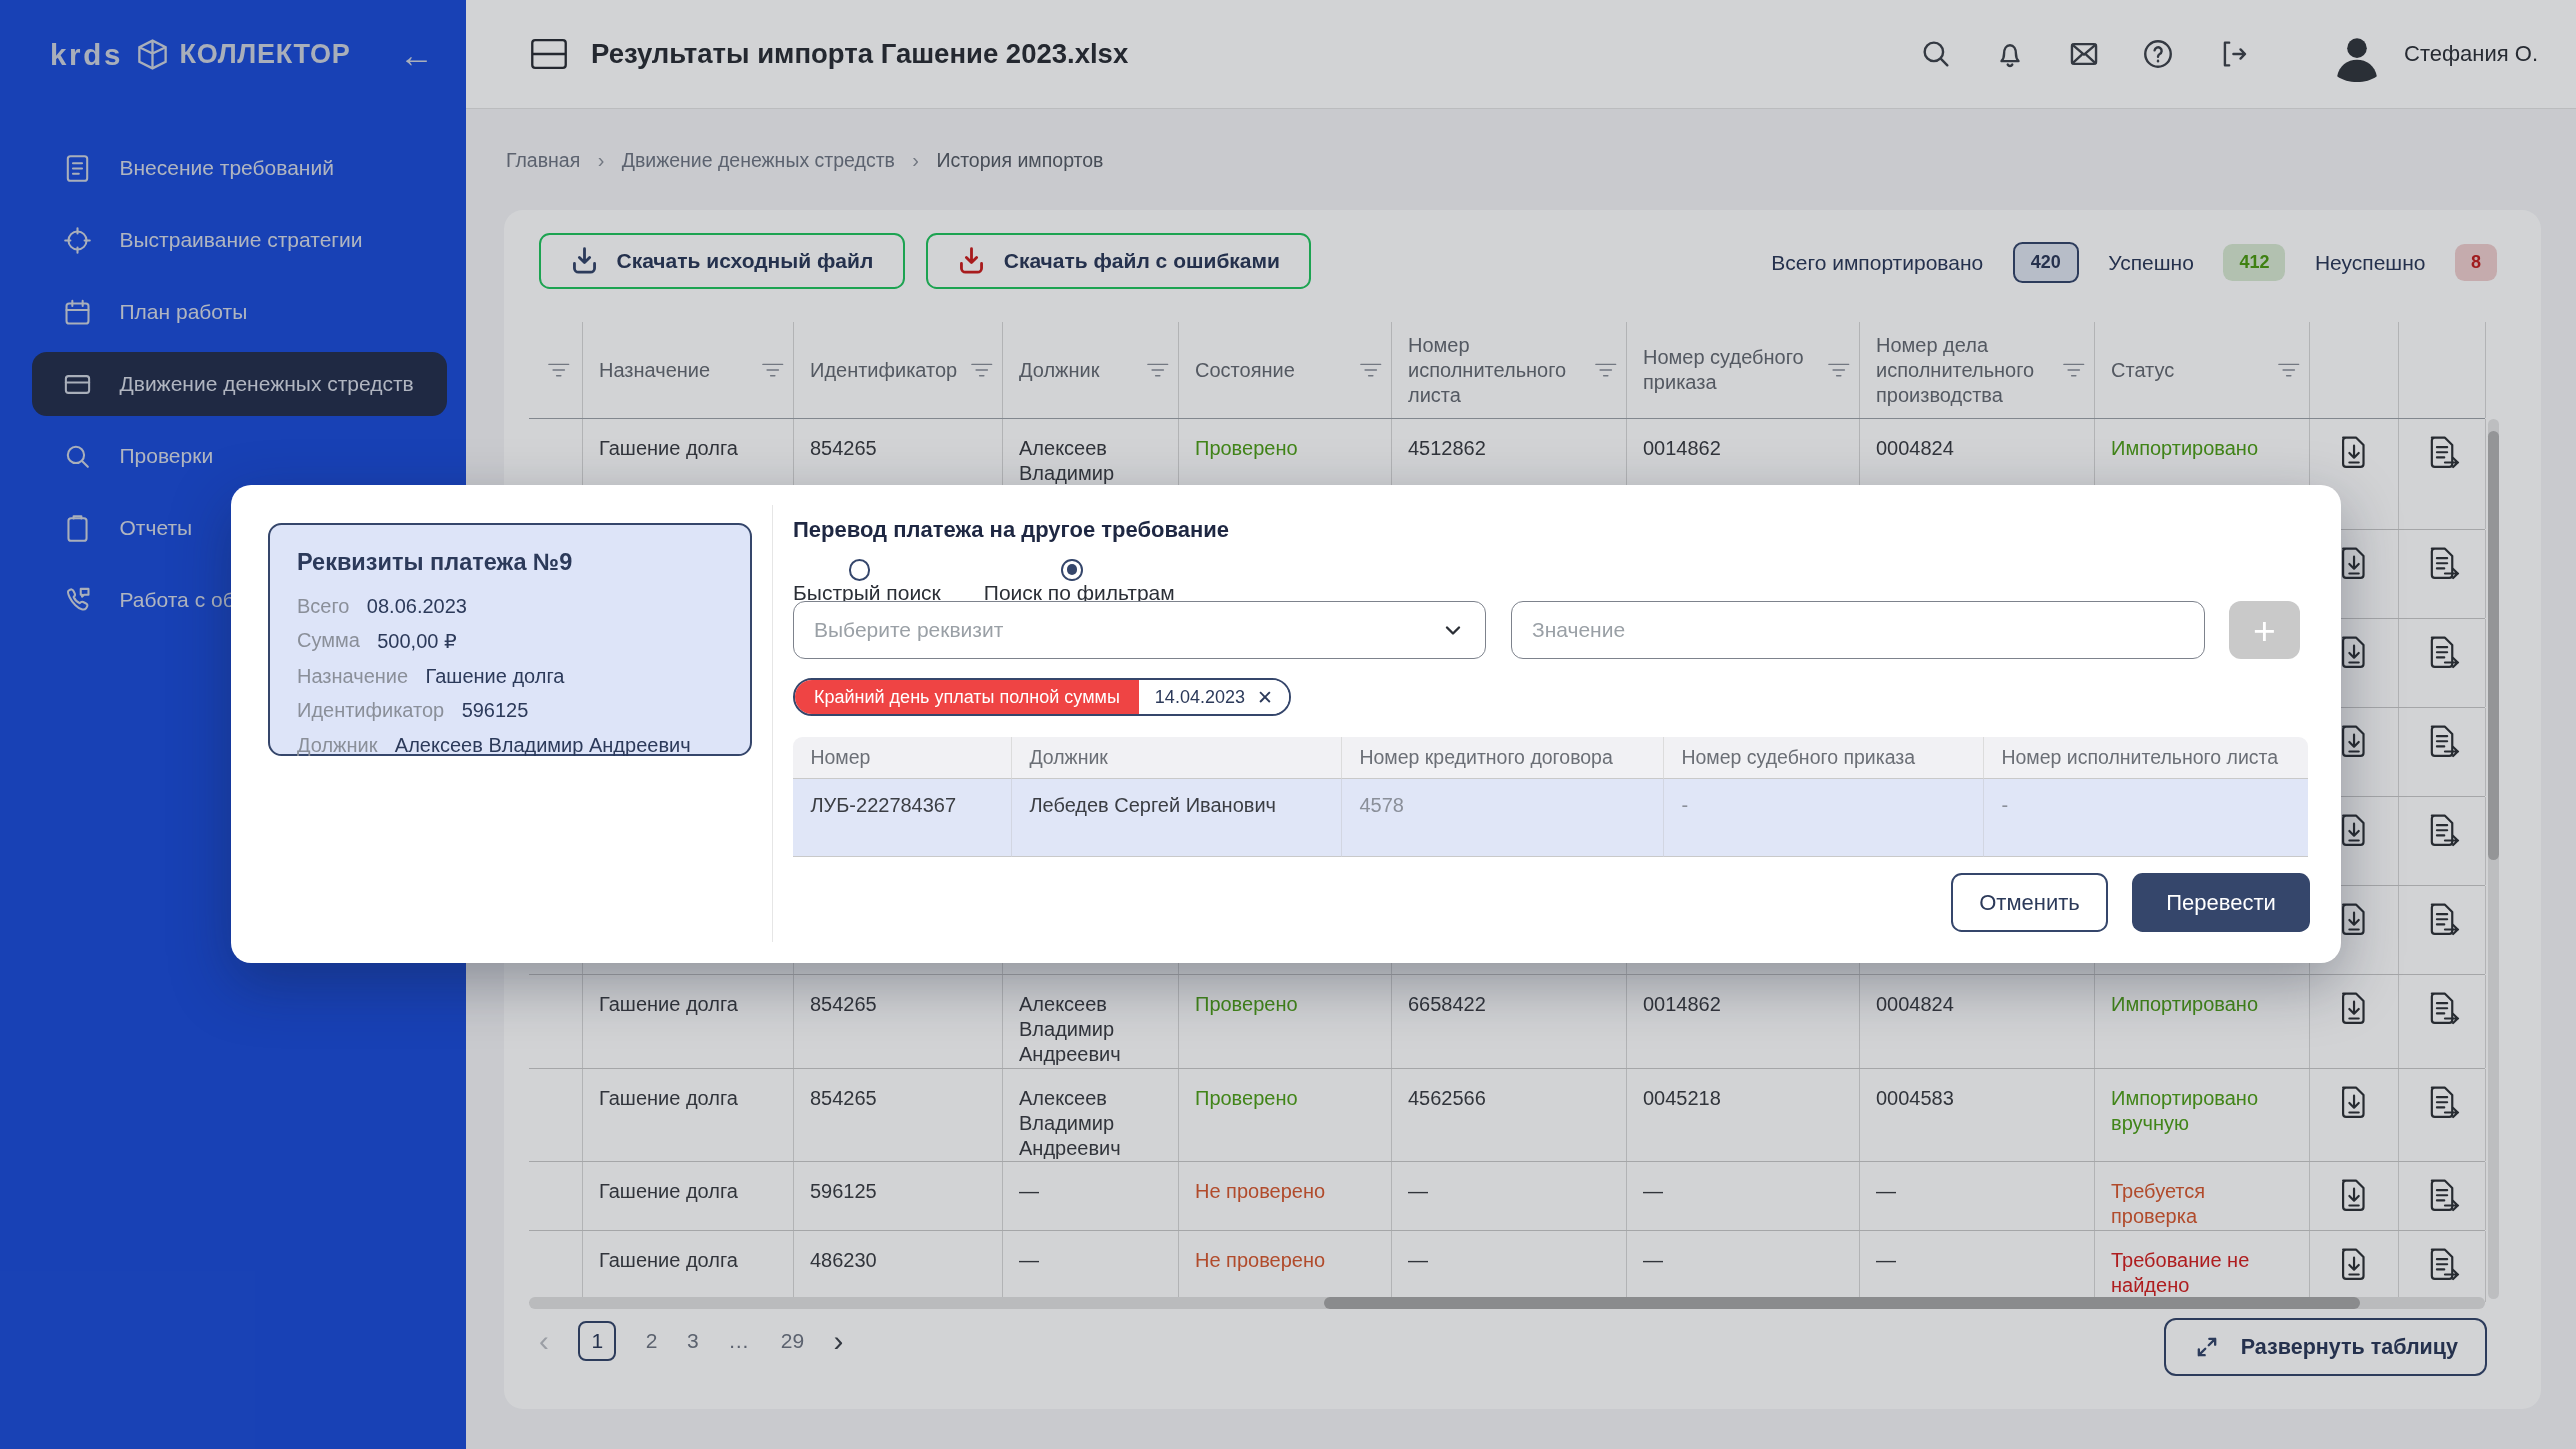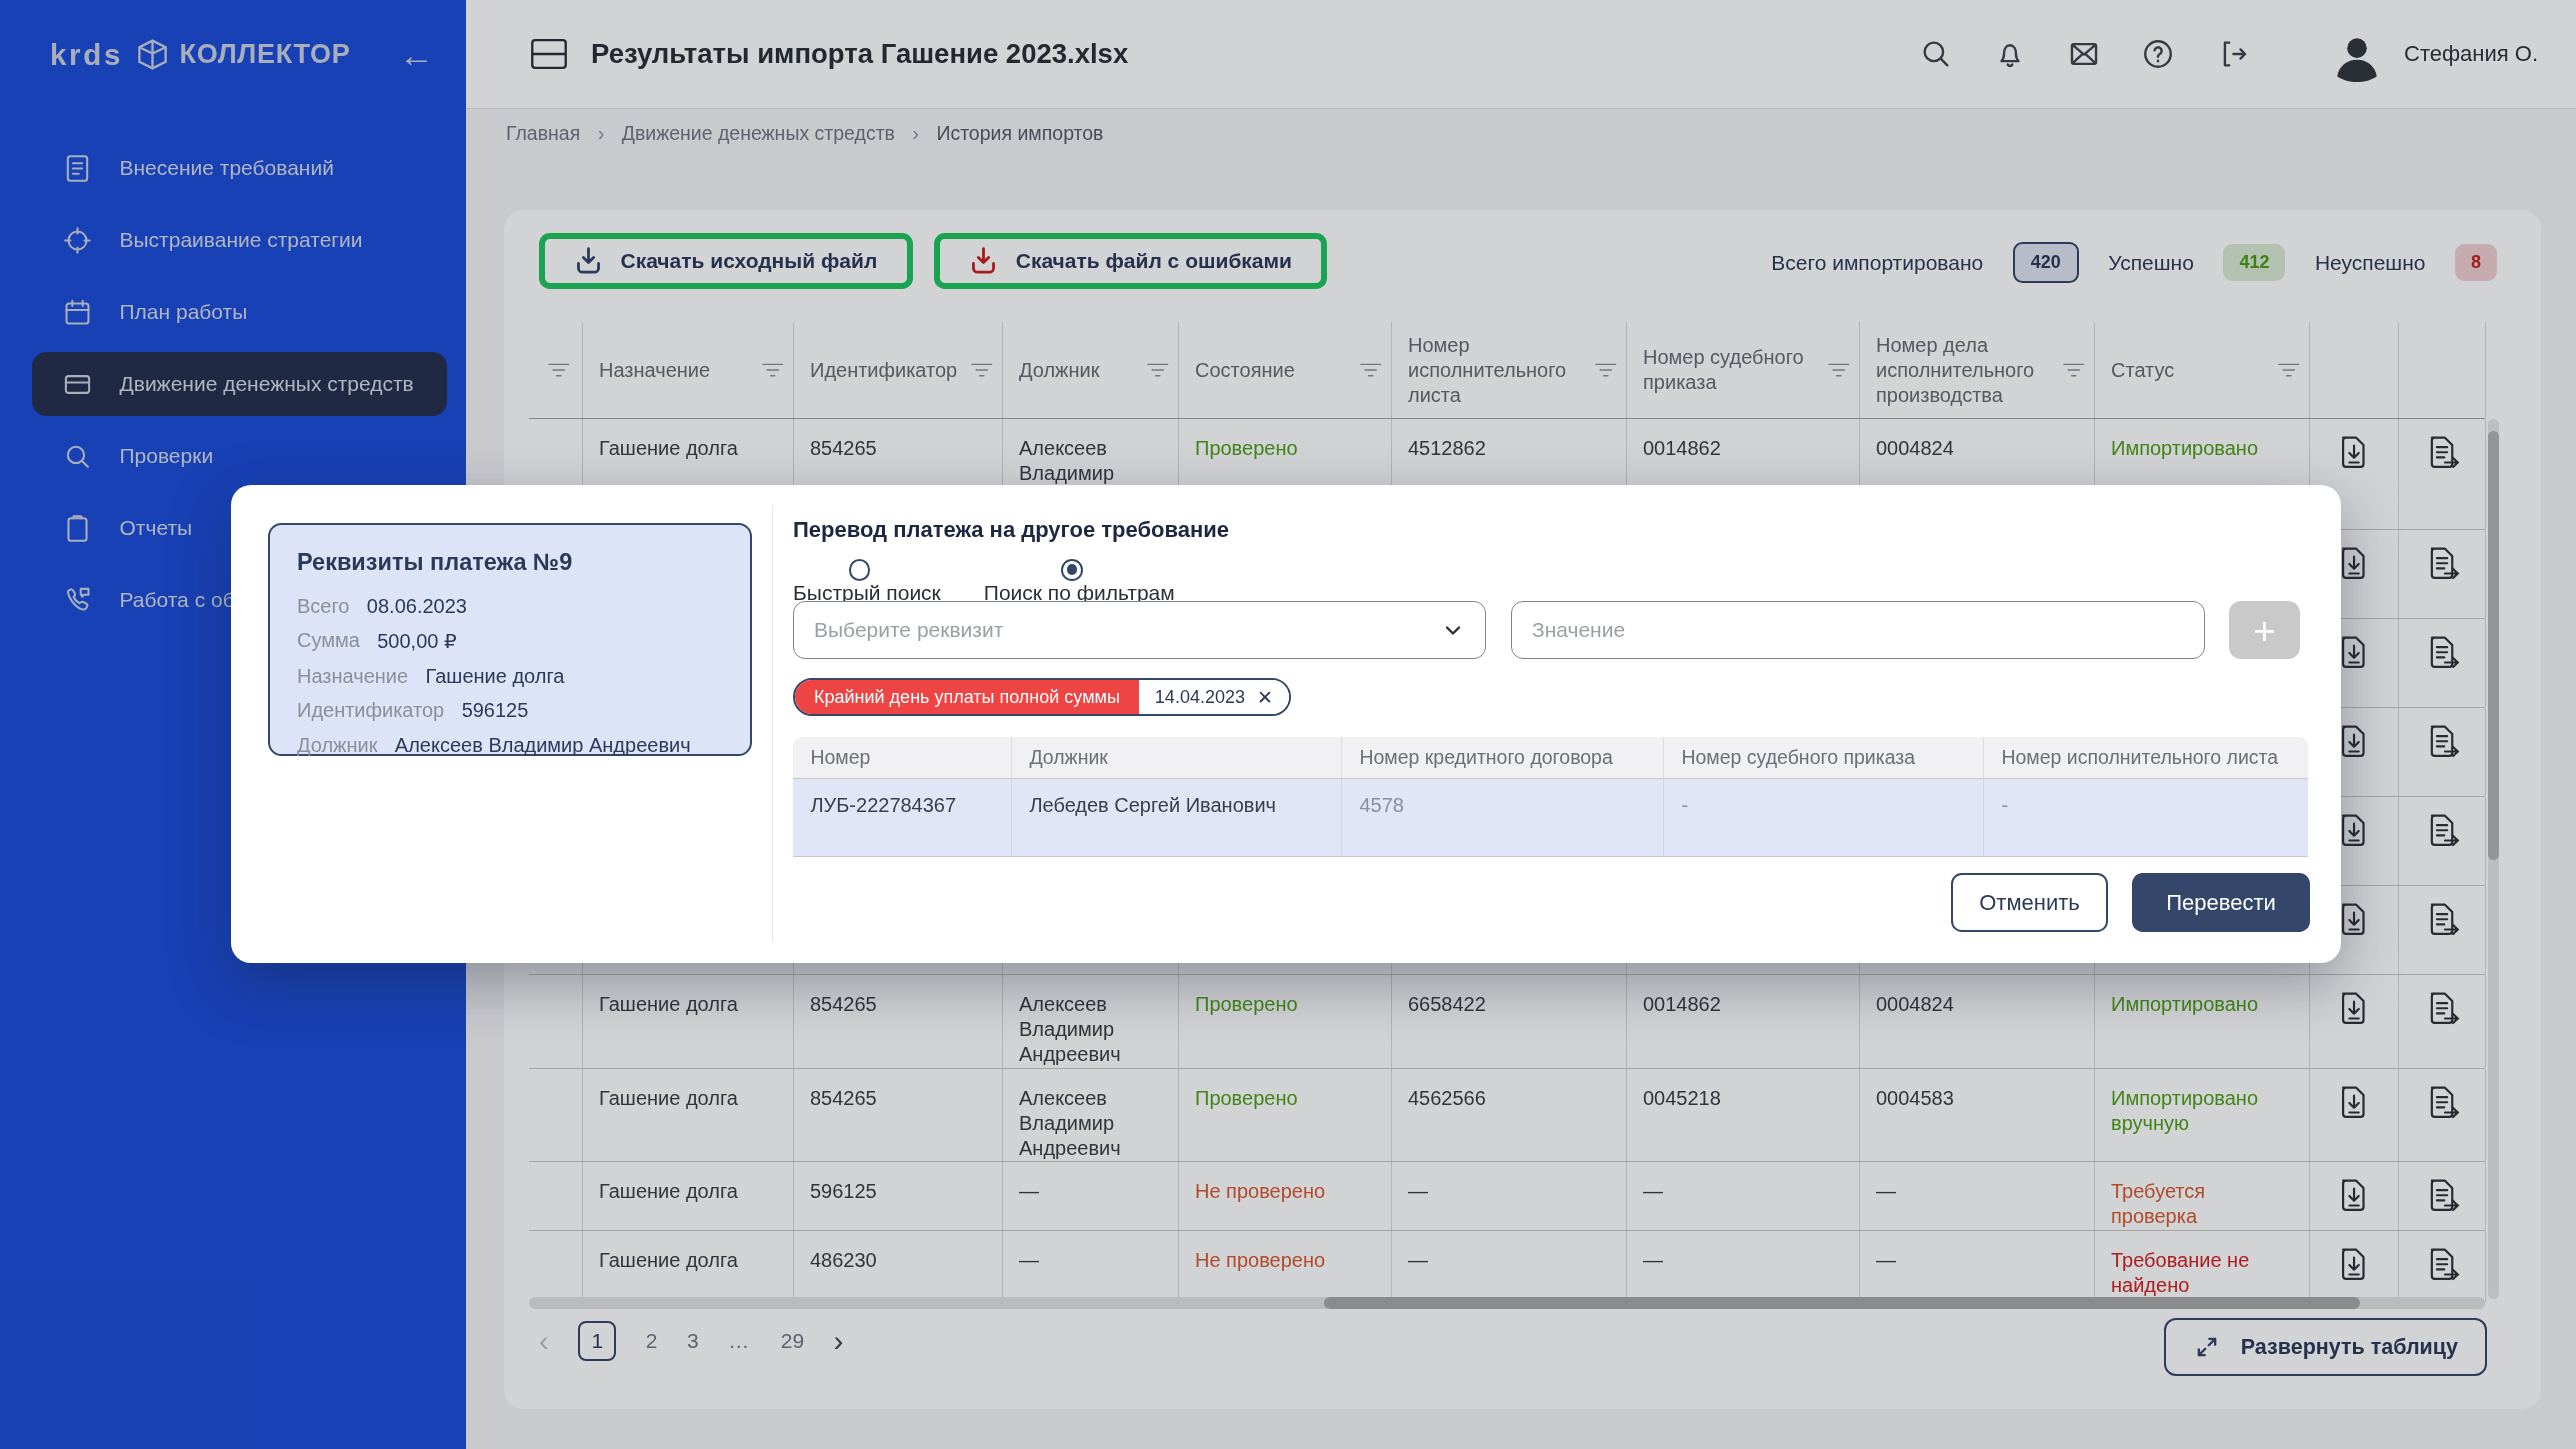--- a/index.html
+++ b/index.html
@@ -29,29 +29,29 @@
   .page-title { font-size:27.5px; font-weight:700; color:#2b2f36; margin-left:23px; }
   .top-spacer { flex:1; }
   .top-ic { width:34px; height:34px; margin-right:40px; cursor:pointer; color:#3f444c; }
   .top-ic svg { width:100%; height:100%; stroke:currentColor; fill:none; stroke-width:1.7; stroke-linecap:round; stroke-linejoin:round; }
   .avatar { width:56px; height:56px; margin:0 19px 0 40px; color:#33373e; cursor:pointer; }
   .avatar svg { width:100%; height:100%; fill:currentColor; }
   .user-name { font-size:22px; color:#2f333a; margin-right:38px; white-space:nowrap; }
 
   
   .content { position:absolute; left:466px; top:110px; width:2110px; height:1339px; z-index:1; }
-  .breadcrumb { position:absolute; left:40px; top:12px; display:flex; align-items:center; font-size:19.5px; color:#6f7683; }
+  .breadcrumb { position:absolute; left:40px; top:39px; display:flex; align-items:center; font-size:19.5px; color:#6f7683; }
   .crumb { cursor:pointer; }
   .crumb.current { color:#565c66; cursor:default; }
   .crumb-sep { margin:0 17.4px; font-size:20px; color:#8a8f99; }
 
   .card { position:absolute; left:38px; top:100px; width:2037px; height:1199px; background:#ffffff; border-radius:19px; }
 
   .toolbar { position:absolute; left:35px; top:23px; display:flex; gap:21.5px; }
-  .dl-btn { display:flex; align-items:center; height:56px; padding:0 29.5px; border:6px solid #22c55e; border-radius:10.7px; background:#fff; color:#2c3a5a; font-size:21px; font-weight:700; cursor:pointer; }
+  .dl-btn { display:flex; align-items:center; height:56px; padding:0 29.5px; border:2px solid #22c55e; border-radius:10.7px; background:#fff; color:#2c3a5a; font-size:21px; font-weight:700; cursor:pointer; }
   .dl-btn .ic { width:27px; height:29.5px; margin-right:19px; }
   .dl-btn .ic svg { width:100%; height:100%; fill:none; stroke-width:2.1; stroke-linecap:round; stroke-linejoin:round; }
   .ic-navy svg { stroke:#35466B; } .ic-red svg { stroke:#cc1f1f; }
 
   .stats { position:absolute; right:44px; top:32px; display:flex; align-items:center; gap:29.5px; }
   .stat-label { font-size:21px; color:#2c3a5a; }
   .badge { font-size:18px; font-weight:700; padding:8px 16px; border-radius:9.4px; }
   .badge.total { border:2px solid #35466B; background:#dfe4f0; color:#2c3a5a; }
   .badge.ok { background:#d8ead2; color:#4c9b12; }
   .badge.fail { background:#f0cfcf; color:#c22020; }

